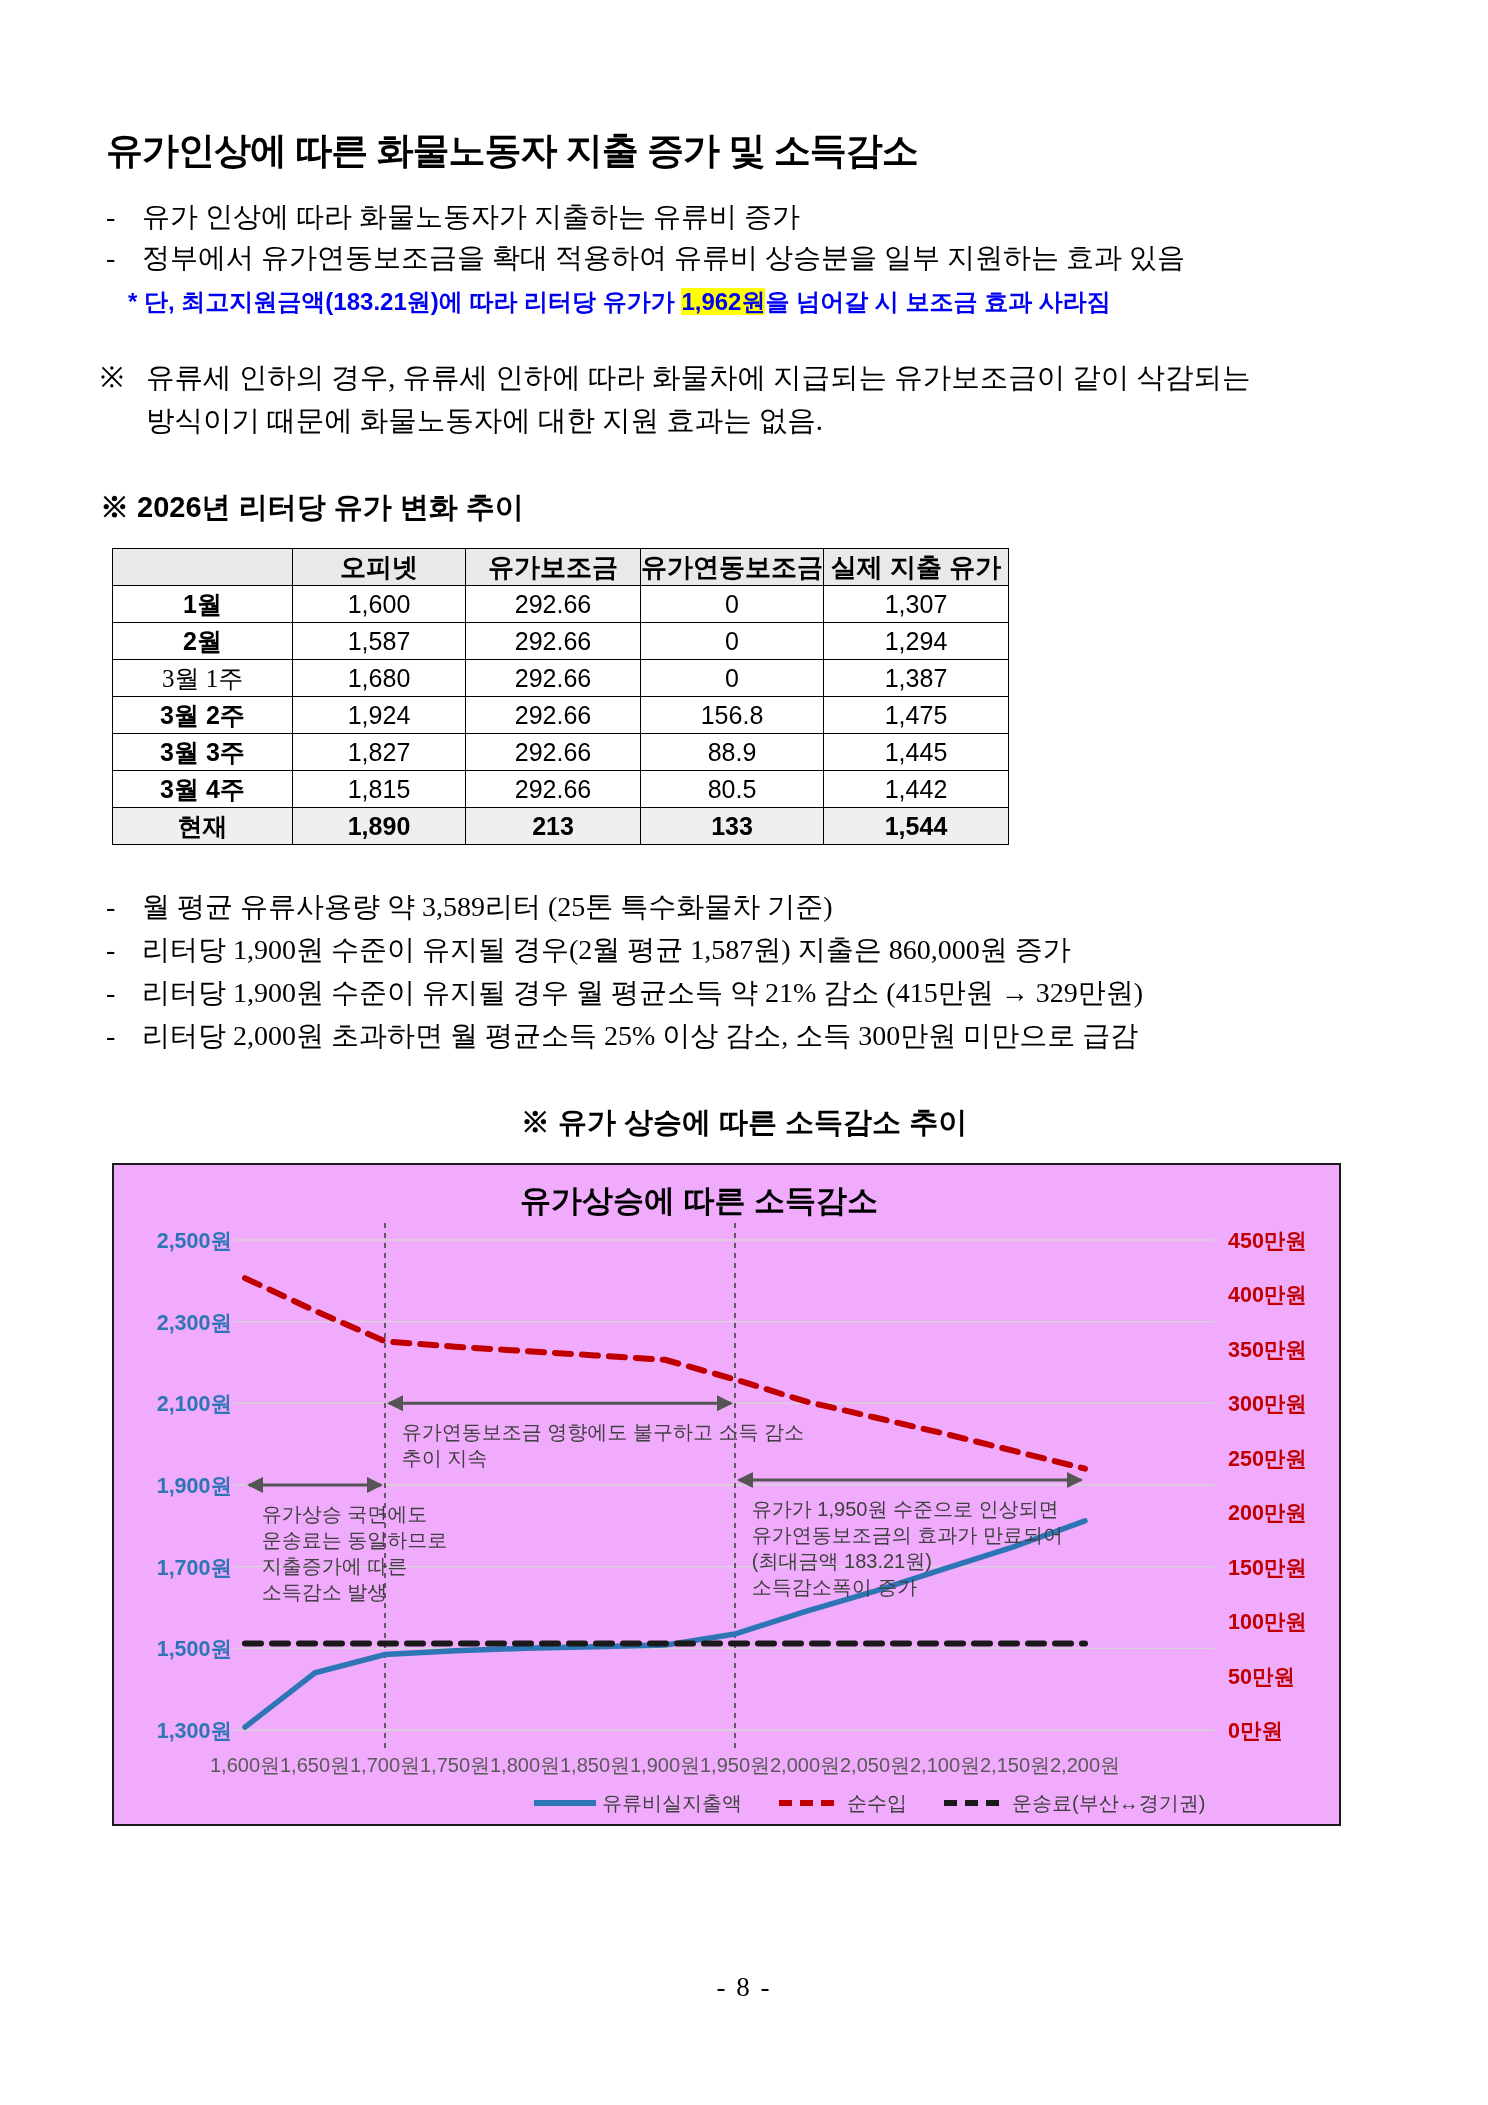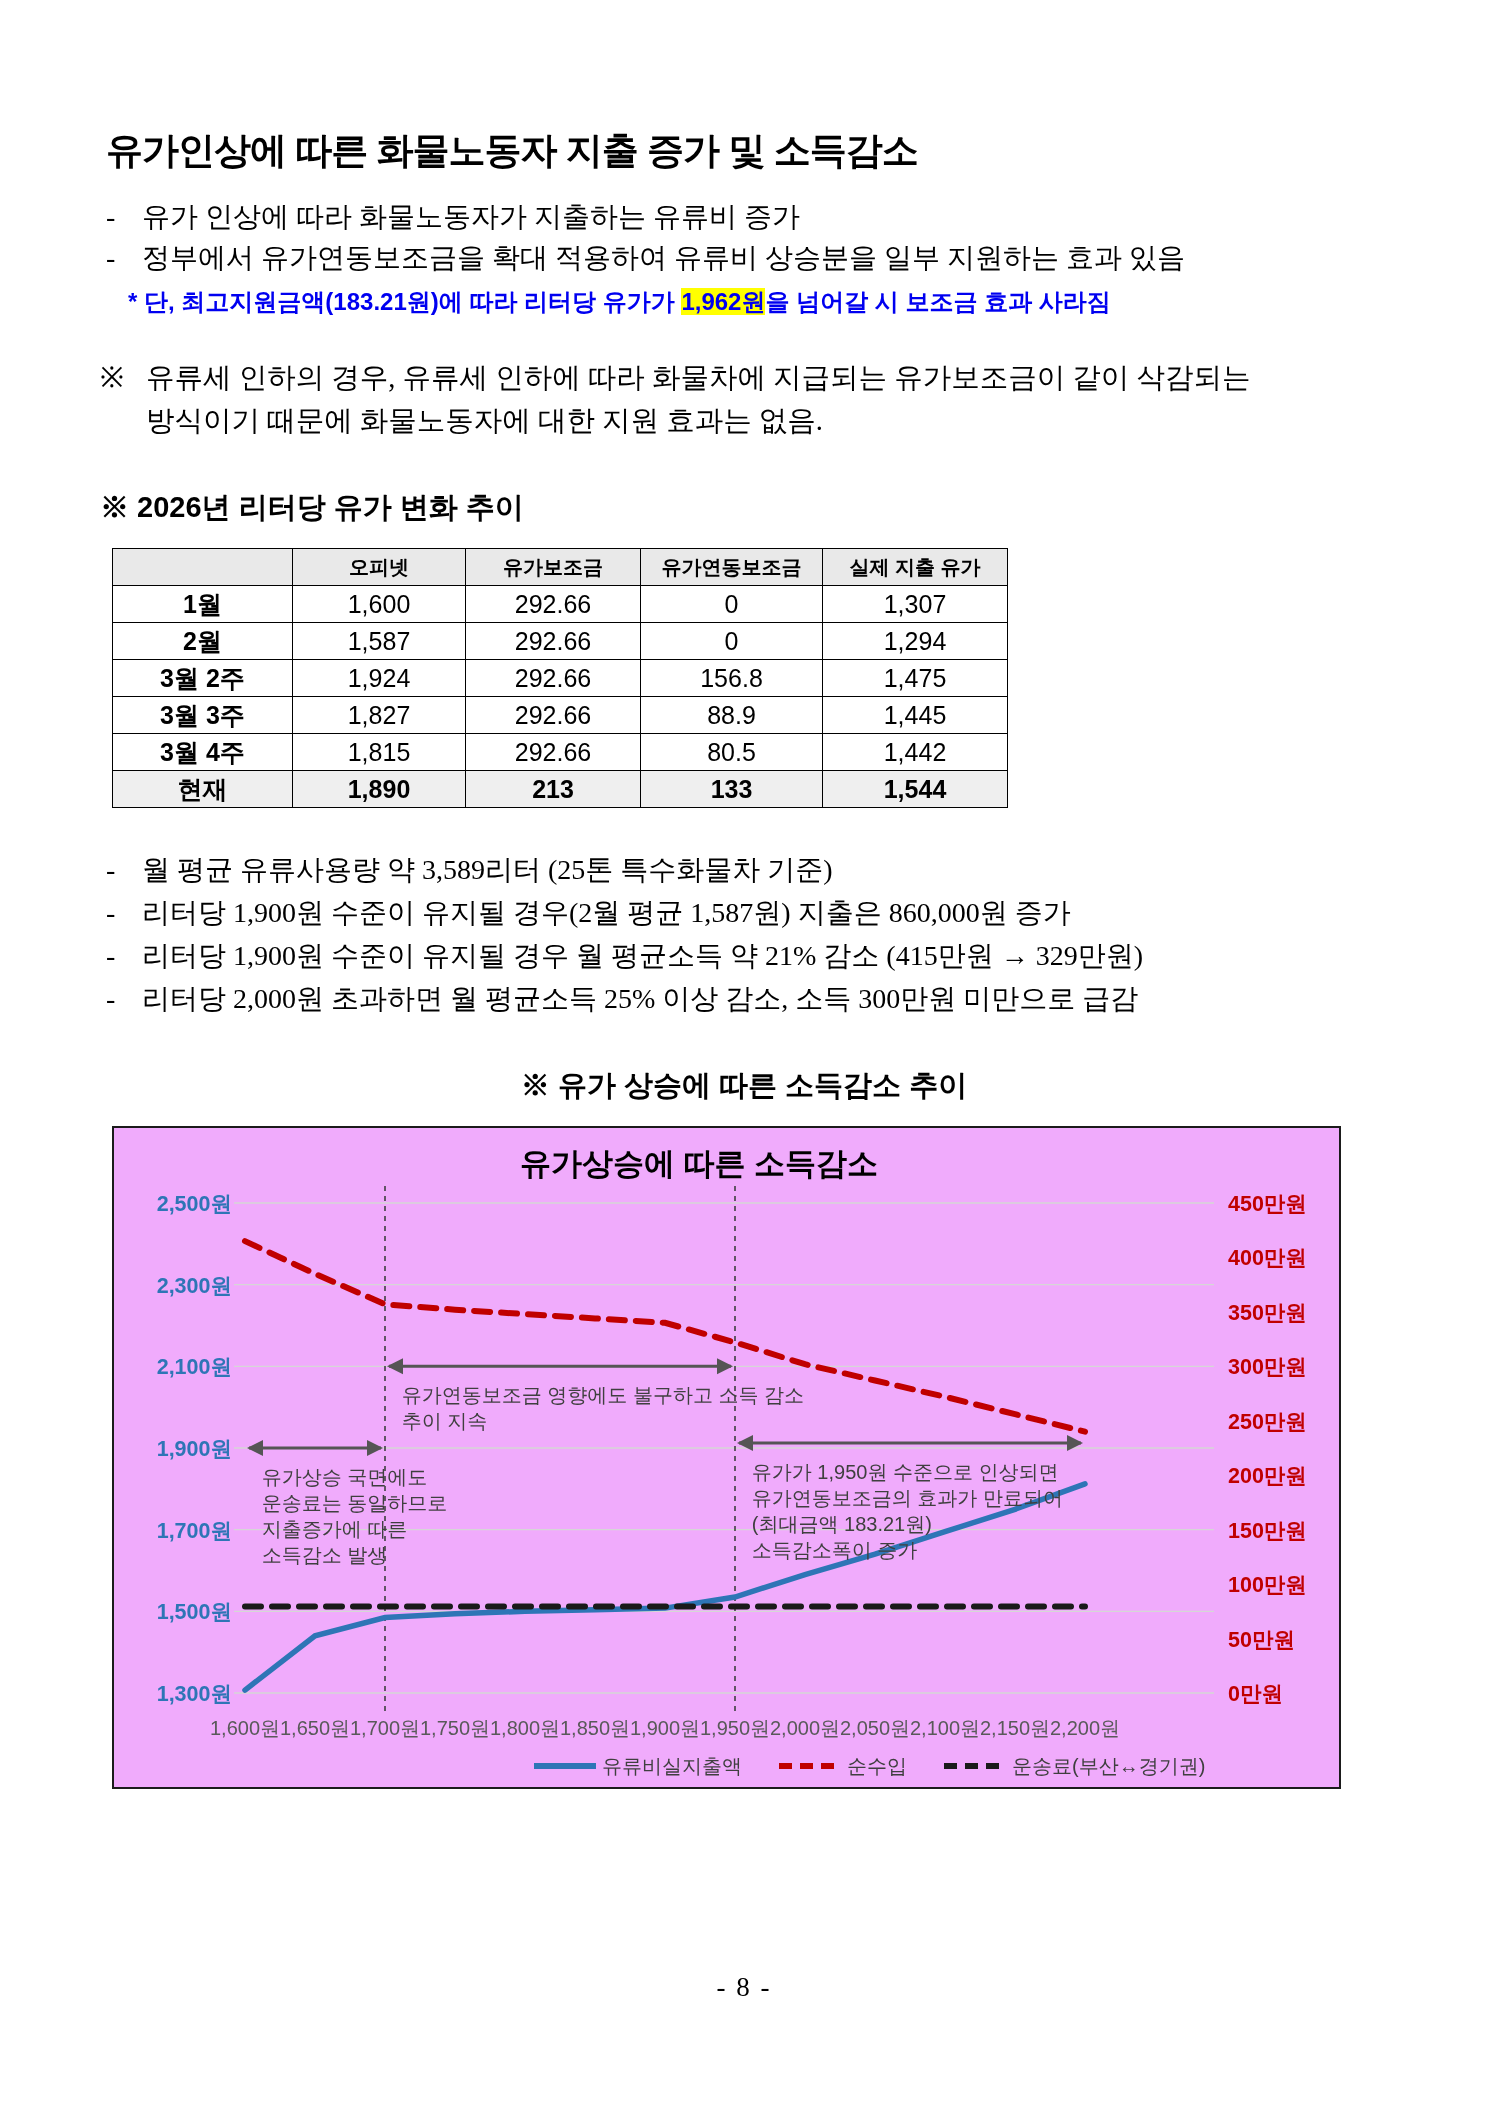--- a/index.html
+++ b/index.html
@@ -23,21 +23,21 @@
   .remark .marker{width:46px;flex:0 0 46px;}
 
   .table-heading,.chart-heading{font-family:"Liberation Sans",sans-serif;font-weight:800;font-size:29px;margin:0;}
   .table-heading{margin-top:46px;}
   .chart-heading{margin-top:46px;text-align:center;}
 
   table.price{border-collapse:collapse;margin:20px 0 0 12px;
               font-family:"Liberation Sans",sans-serif;font-size:25px;table-layout:fixed;}
   table.price th,table.price td{border:1.6px solid #000;text-align:center;padding:0;height:36px;
               vertical-align:middle;overflow:hidden;white-space:nowrap;}
-  table.price thead th{background:#e9e9e9;font-weight:800;font-size:20px;}
+  table.price thead th{background:#e9e9e9;font-weight:800;font-size:26px;}
   table.price td.lab{font-weight:700;}
   table.price td.lab.plain{font-weight:400;font-family:"Liberation Serif",serif;}
   table.price tr.shaded td{background:#efefef;}
   table.price tr.boldrow td{font-weight:800;}
 
   .analysis{margin-top:40px;}
   .analysis .bullet{line-height:43px;}
 
   .chart-box{margin:20px 0 0 12px;width:1229px;height:663px;border:2px solid #1b1b1b;
              box-sizing:border-box;background:#f0abfc;}
@@ -103,20 +103,27 @@
             <td>292.66</td>
             <td>0</td>
             <td>1,307</td>
           </tr>
           <tr>
             <td class="lab">2월</td>
             <td>1,587</td>
             <td>292.66</td>
             <td>0</td>
             <td>1,294</td>
+          </tr>
+          <tr>
+            <td class="lab plain">3월 1주</td>
+            <td>1,680</td>
+            <td>292.66</td>
+            <td>0</td>
+            <td>1,387</td>
           </tr>
           <tr>
             <td class="lab">3월 2주</td>
             <td>1,924</td>
             <td>292.66</td>
             <td>156.8</td>
             <td>1,475</td>
           </tr>
           <tr>
             <td class="lab">3월 3주</td>

